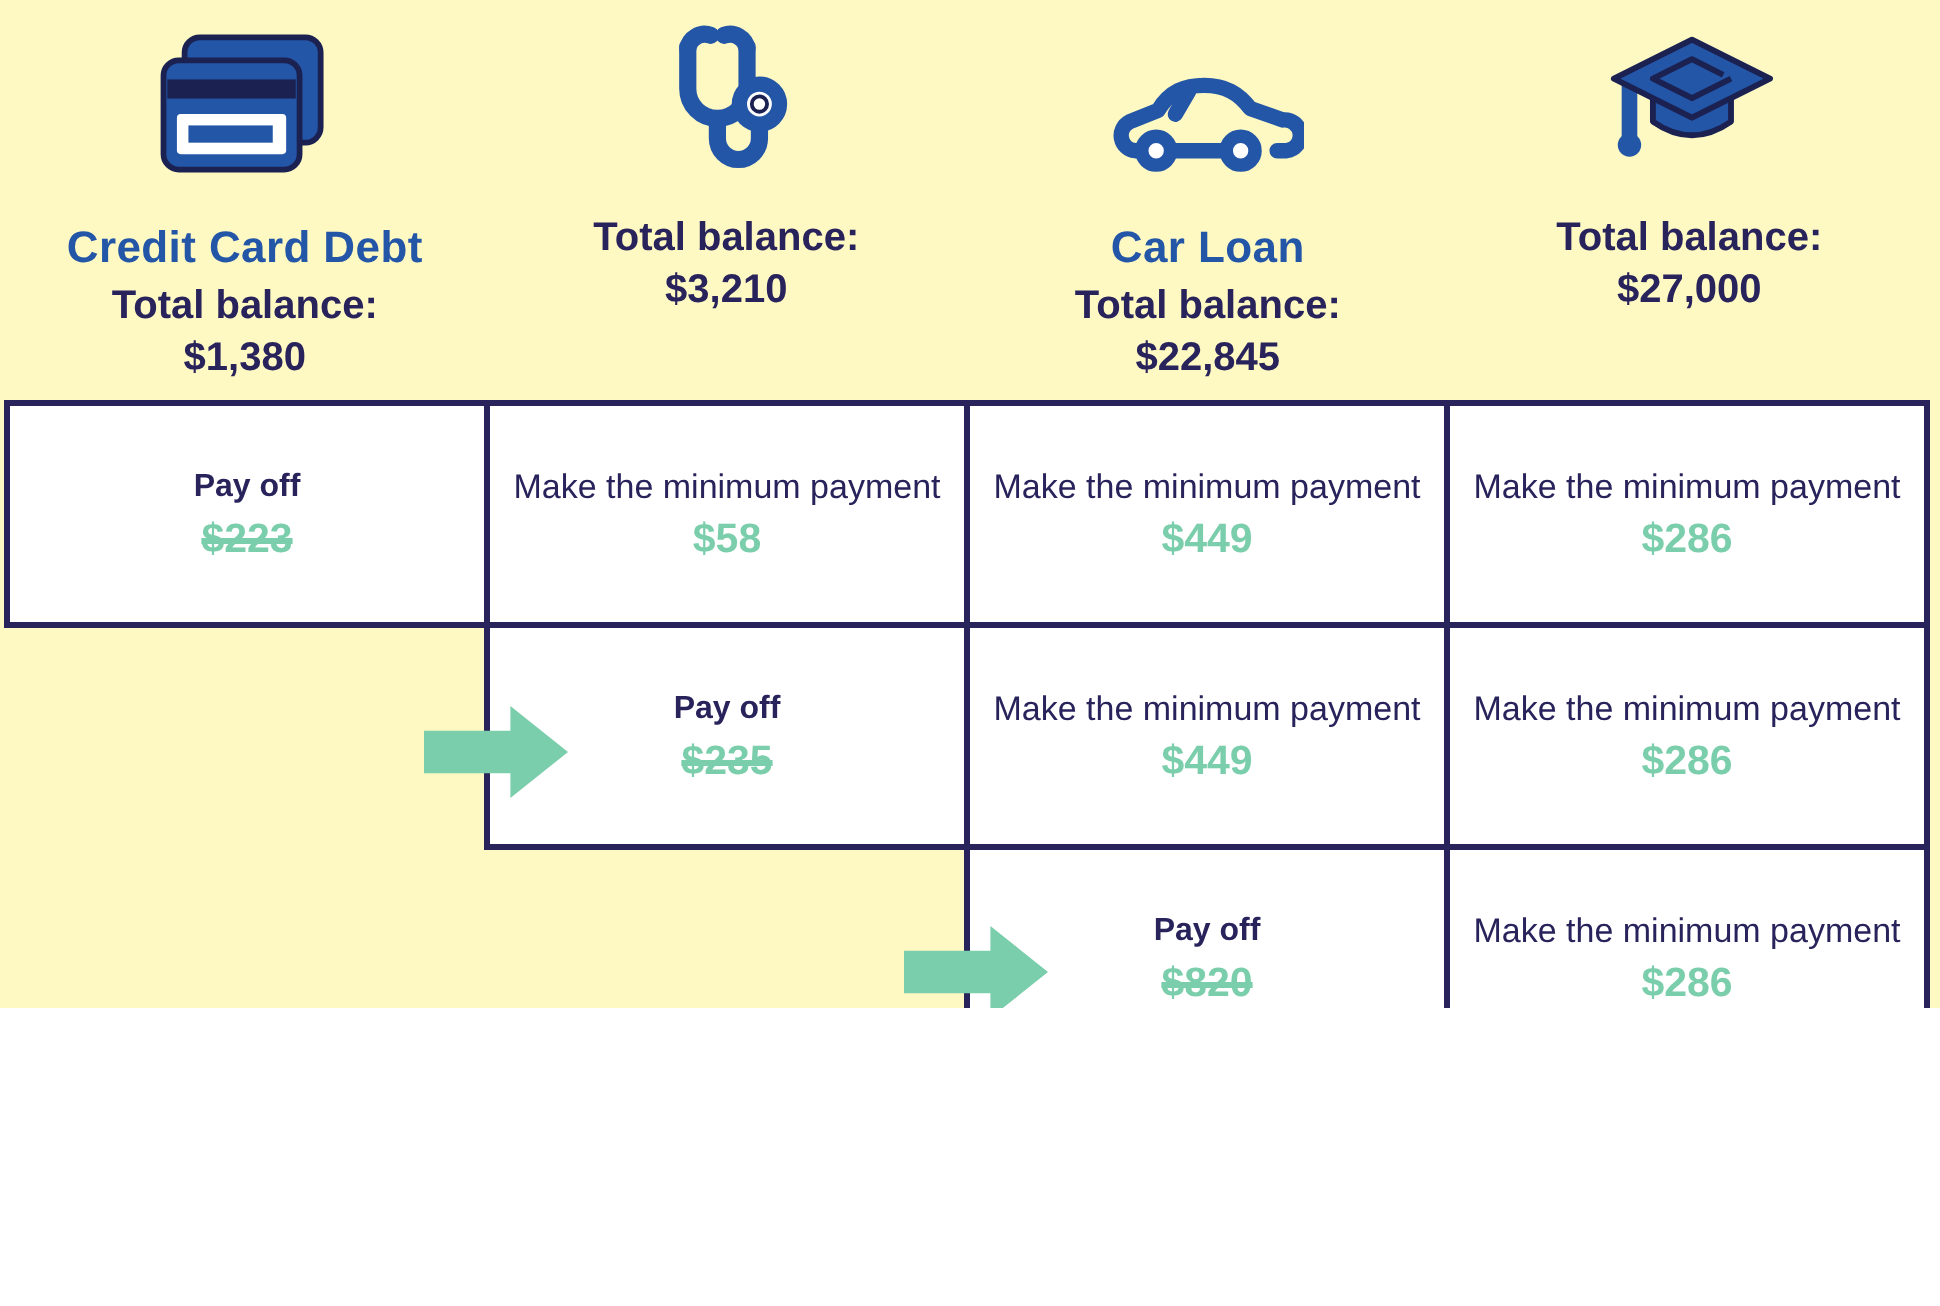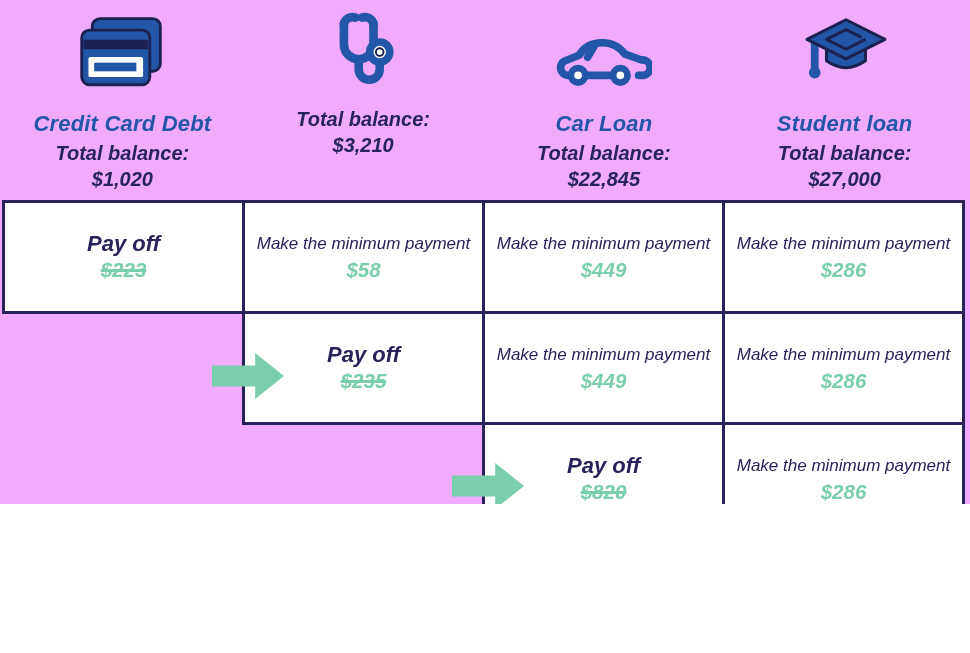--- a/index.html
+++ b/index.html
@@ -1,38 +1,37 @@
 <!DOCTYPE html>
 <html><head>
 <meta charset="utf-8">
 <style>
   html,body{margin:0;padding:0;background:#fff;}
   .canvas{
-    position:relative;width:970px;height:504px;background:#f0abfc;overflow:hidden;
+    position:relative;width:970px;height:504px;background:#fef9c3;overflow:hidden;
     font-family:"Liberation Sans","DejaVu Sans",sans-serif;
-    font-style:italic;
   }
   
   .header{position:absolute;left:2px;top:0;width:963px;height:200px;display:flex;}
   .header-col{width:240.75px;display:flex;flex-direction:column;align-items:center;}
   .icon-wrap{height:102px;display:flex;align-items:flex-end;justify-content:center;}
   .debt-title{margin-top:10px;font-size:22px;font-weight:700;color:#2456A8;line-height:24px;letter-spacing:.2px;}
   .balance-label{margin-top:5px;font-size:20px;font-weight:600;color:#29235C;line-height:25px;}
   .balance{font-size:20px;font-weight:600;color:#29235C;line-height:26px;}
   
   .grid{position:absolute;left:2px;top:200px;width:963px;height:447px;}
   .cell{
     position:absolute;width:243px;height:114px;border:3px solid #29235C;background:#fff;
     box-sizing:border-box;display:flex;flex-direction:column;align-items:center;justify-content:center;
     text-align:center;
   }
   .c0{left:0}.c1{left:240px}.c2{left:480px}.c3{left:720px}
   .r0{top:0}.r1{top:111px}.r2{top:222px}.r3{top:333px}
   .action{color:#29235C;font-size:17px;line-height:26px;font-weight:400;max-width:214px;}
-  .payoff .action{font-weight:700;font-size:22px;}
+  .payoff .action{font-weight:700;font-size:16px;}
   .amount{color:#7BCEAB;font-weight:700;font-size:20.5px;line-height:26px;}
   .amount.strike{text-decoration:line-through;text-decoration-thickness:2.5px;}
   
   .arrow{
     position:absolute;width:72px;height:46px;background:#7BCEAB;z-index:5;
     clip-path:polygon(0 27%,60% 27%,60% 0,100% 50%,60% 100%,60% 73%,0 73%);
   }
   .arrow-step2{left:210px;top:153px;}
   .arrow-step3{left:450px;top:263px;}
   .arrow-step4{left:690px;top:374px;}
@@ -49,21 +48,21 @@
         <svg width="92" height="84" viewBox="0 0 96 84" style="margin-bottom:4px">
           <rect x="17" y="3" width="71" height="55" rx="8" fill="#2456A8" stroke="#1B2150" stroke-width="3"></rect>
           <rect x="6" y="15" width="71" height="57" rx="8" fill="#2456A8" stroke="#1B2150" stroke-width="3"></rect>
           <rect x="8" y="25" width="67" height="10" fill="#1B2150"></rect>
           <rect x="13" y="43" width="57" height="21" rx="2" fill="#ffffff"></rect>
           <rect x="19" y="49" width="44" height="9" fill="#2456A8"></rect>
         </svg>
       </div>
       <div class="debt-title">Credit Card Debt</div>
       <div class="balance-label">Total balance:</div>
-      <div class="balance">$1,020</div>
+      <div class="balance">$1,380</div>
     </div>
 
     <div class="header-col">
       <div class="icon-wrap">
         <svg width="86" height="90" viewBox="0 0 90 92" style="margin-bottom:4px">
           <g fill="none" stroke="#2456A8" stroke-width="9" stroke-linecap="round">
             <path d="M25,16 a9,9 0 0 1 12,-7"></path>
             <path d="M56,16 a9,9 0 0 0 -12,-7"></path>
             <path d="M25,15 v22 a15.5,15.5 0 0 0 31,0 v-22"></path>
             <path d="M40.5,53 v10 a11,11 0 0 0 22,0 v-12"></path>
@@ -96,21 +95,20 @@
     <div class="header-col">
       <div class="icon-wrap">
         <svg width="88" height="82" viewBox="0 0 90 84" style="margin-bottom:8px">
           <path d="M14,30 v28" stroke="#2456A8" stroke-width="8" stroke-linecap="round" fill="none"></path>
           <circle cx="14" cy="62" r="6" fill="#2456A8"></circle>
           <path d="M26,38 v12 q20,14 40,0 v-12 z" fill="#2456A8" stroke="#1B2150" stroke-width="3" stroke-linejoin="round"></path>
           <polygon points="46,8 86,28 46,48 6,28" fill="#2456A8" stroke="#1B2150" stroke-width="3" stroke-linejoin="round"></polygon>
           <polyline points="66,28 46,38 26,28 46,18 62,26" fill="none" stroke="#1B2150" stroke-width="3" stroke-linejoin="round"></polyline>
         </svg>
       </div>
-      <div class="debt-title">Student loan</div>
       <div class="balance-label">Total balance:</div>
       <div class="balance">$27,000</div>
     </div>
   </div>
 
   <div class="grid">
 
     <div class="cell payoff c0 r0">
       <div class="action">Pay off</div>
       <div class="amount strike">$223</div>

